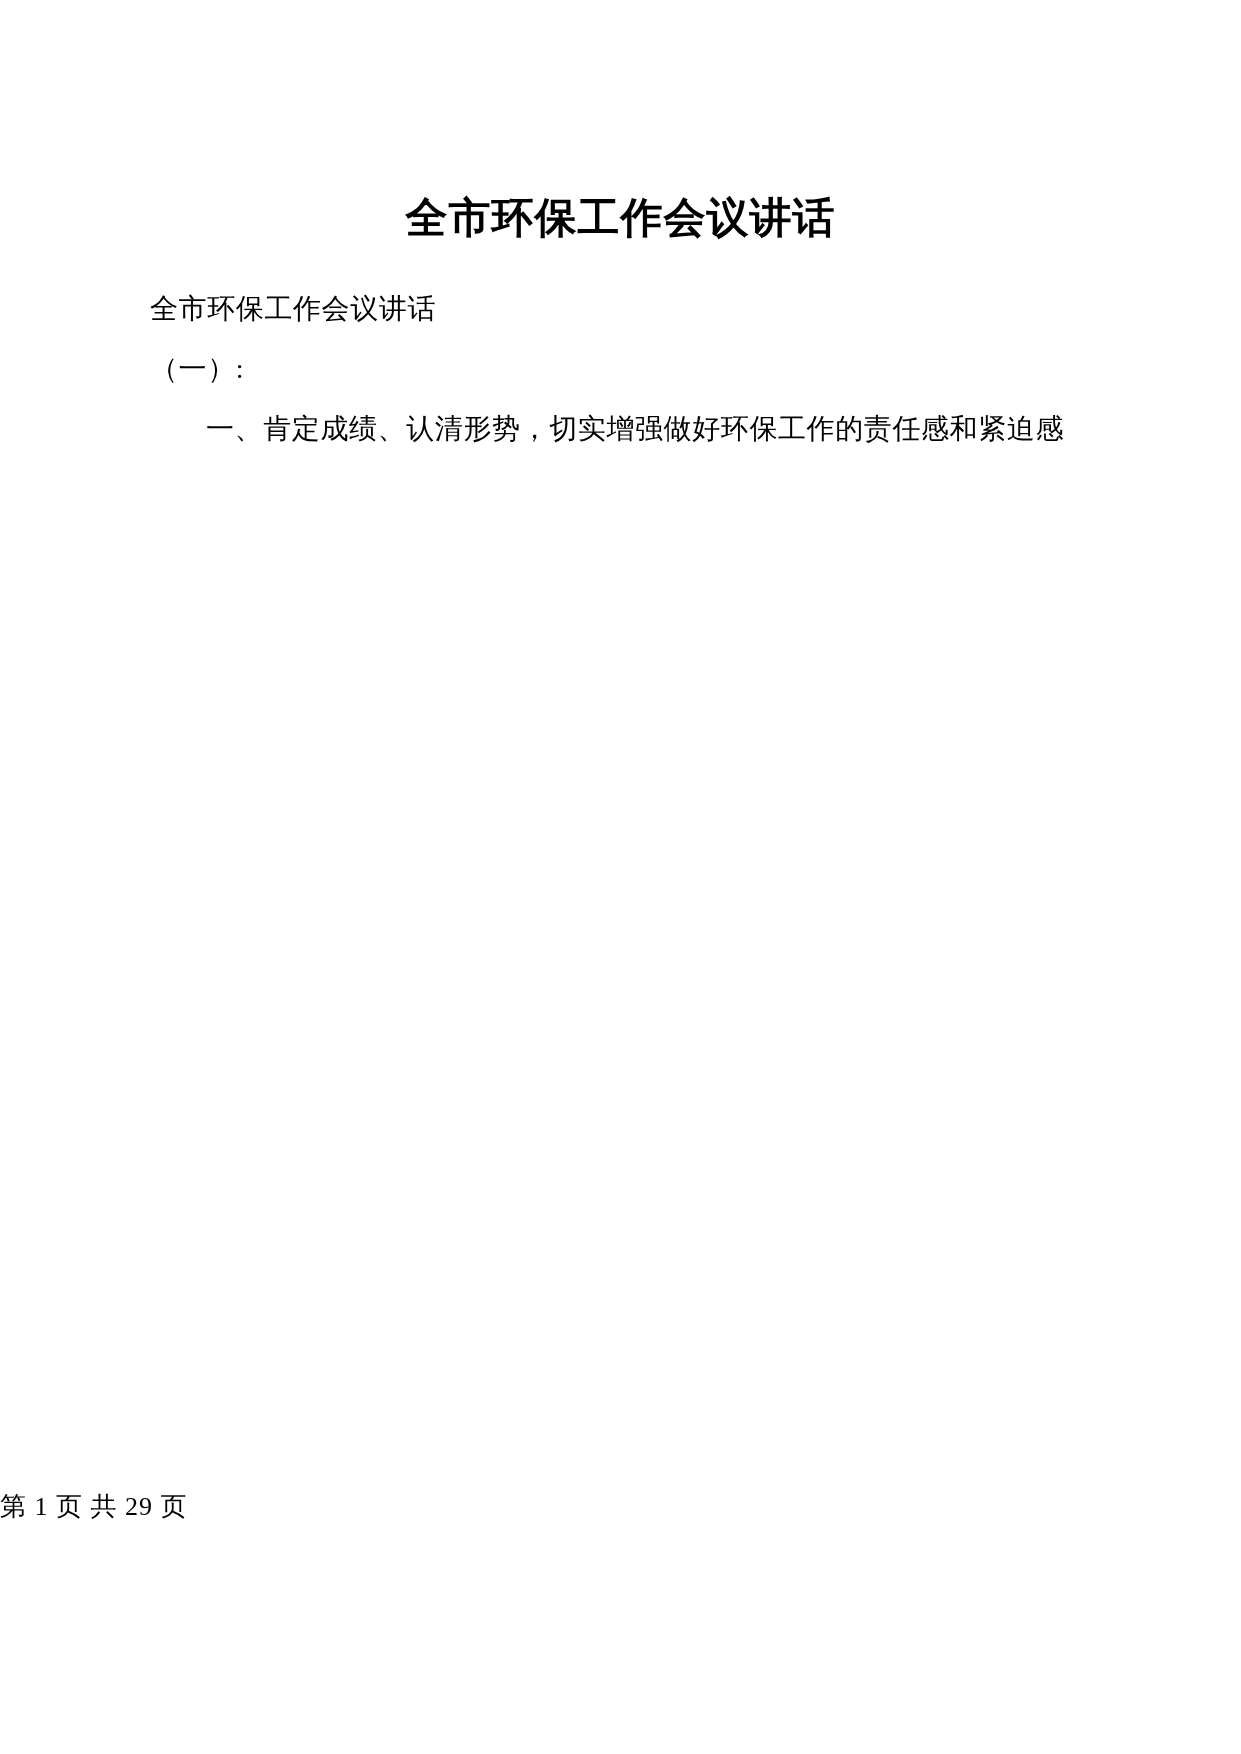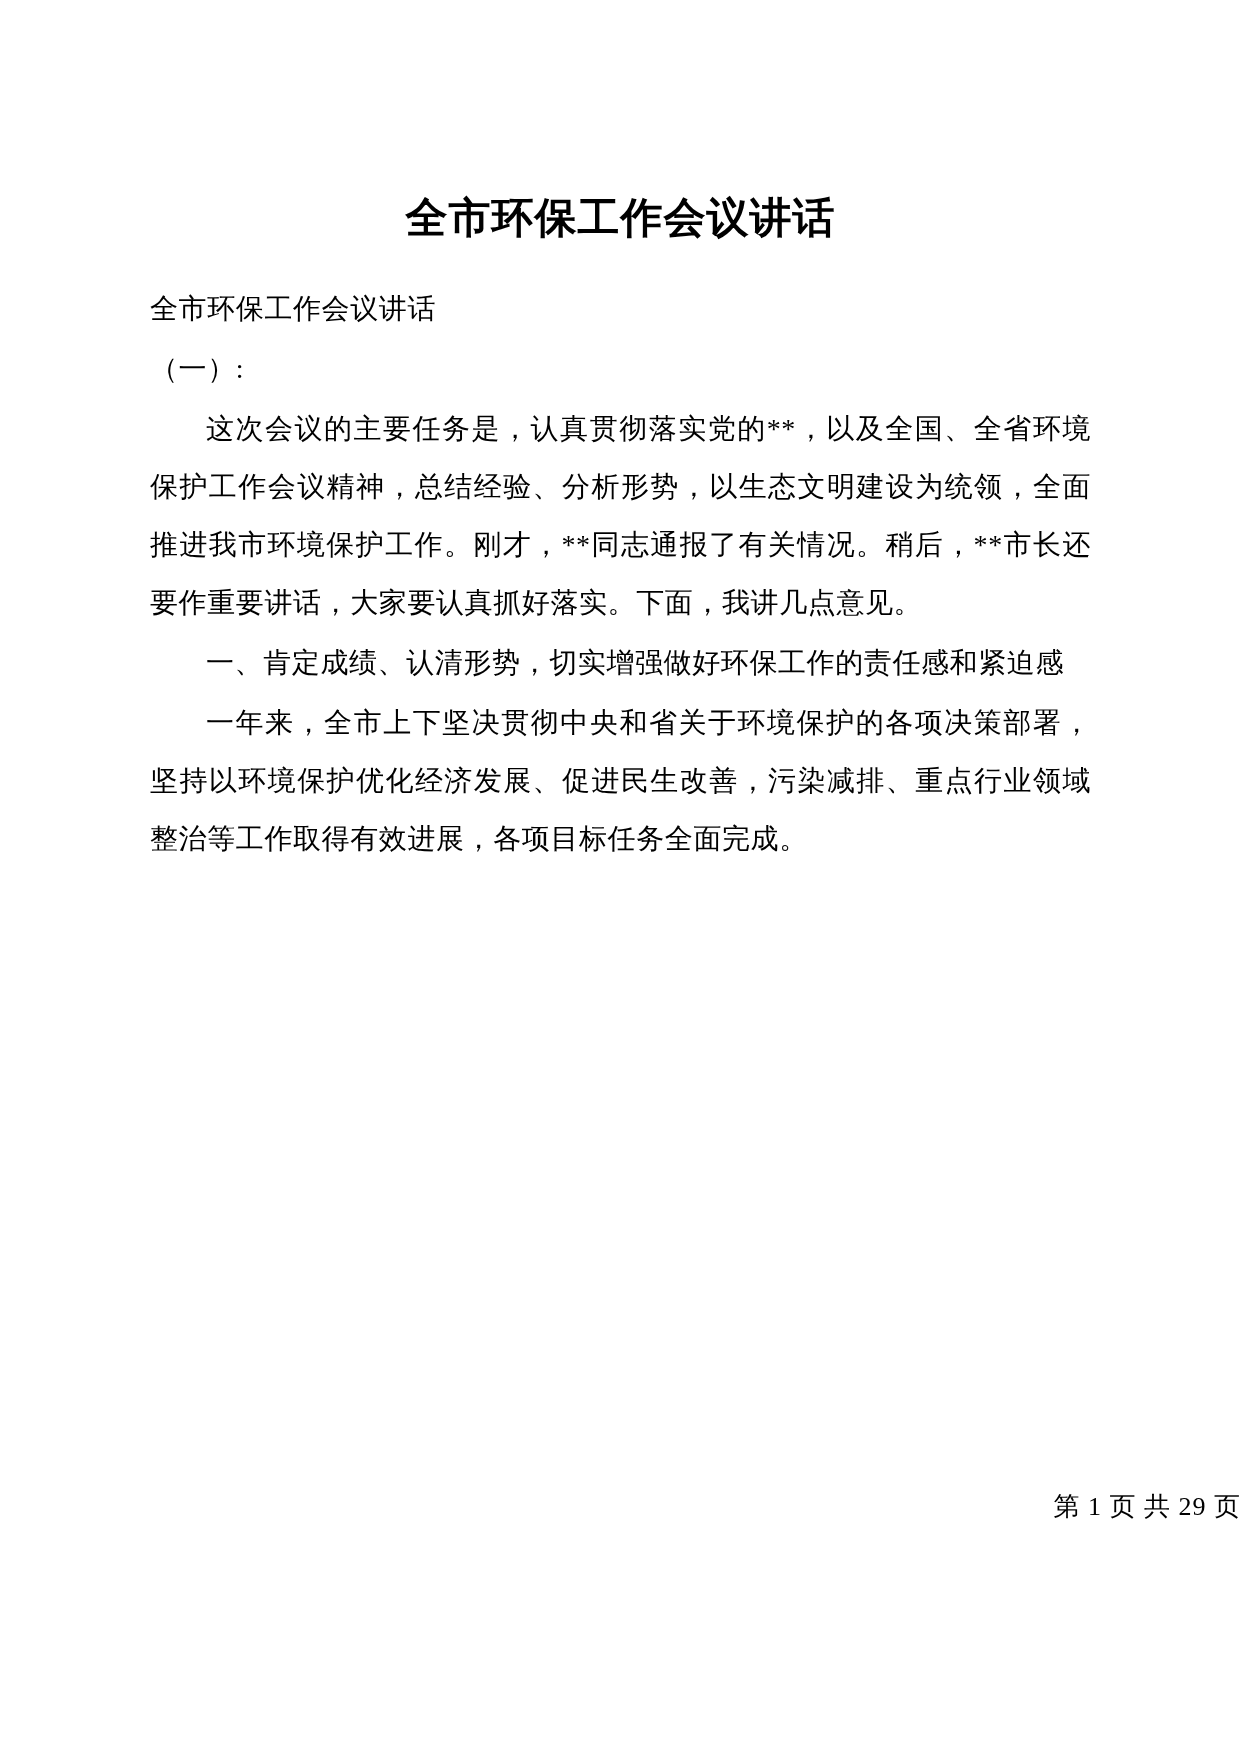--- a/index.html
+++ b/index.html
@@ -39,34 +39,32 @@
     letter-spacing: 0.6px;
   }
   .indent-2 {
     text-indent: 56px;
   }
   .footer {
     position: absolute;
     left: 0;
     right: 0;
     bottom: 230px;
-    text-align: right;
+    text-align: left;
     font-size: 26px;
     font-family: "Liberation Serif", "DejaVu Serif", serif;
     letter-spacing: 1px;
   }
 </style>
 </head>
 <body>
 
 <div class="page">
 
   <h1 class="doc-title">全市环保工作会议讲话</h1>
 
   <p class="para">全市环保工作会议讲话</p>
   <p class="para">（一）:</p>
-  <p class="para indent-2">这次会议的主要任务是，认真贯彻落实党的**，以及全国、全省环境保护工作会议精神，总结经验、分析形势，以生态文明建设为统领，全面推进我市环境保护工作。刚才，**同志通报了有关情况。稍后，**市长还要作重要讲话，大家要认真抓好落实。下面，我讲几点意见。</p>
   <p class="para indent-2">一、肯定成绩、认清形势，切实增强做好环保工作的责任感和紧迫感</p>
-  <p class="para indent-2">一年来，全市上下坚决贯彻中央和省关于环境保护的各项决策部署，坚持以环境保护优化经济发展、促进民生改善，污染减排、重点行业领域整治等工作取得有效进展，各项目标任务全面完成。</p>
 
 </div>
 
 <div class="footer">第 1 页  共 29 页</div>
 
 </body></html>

